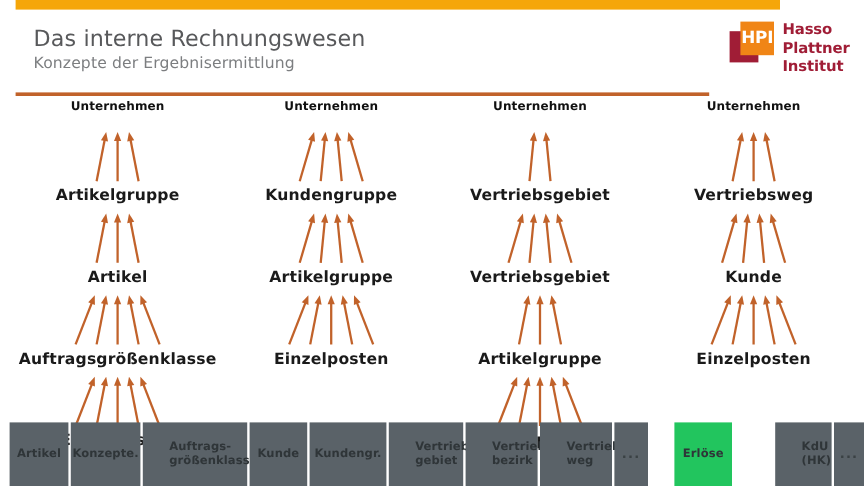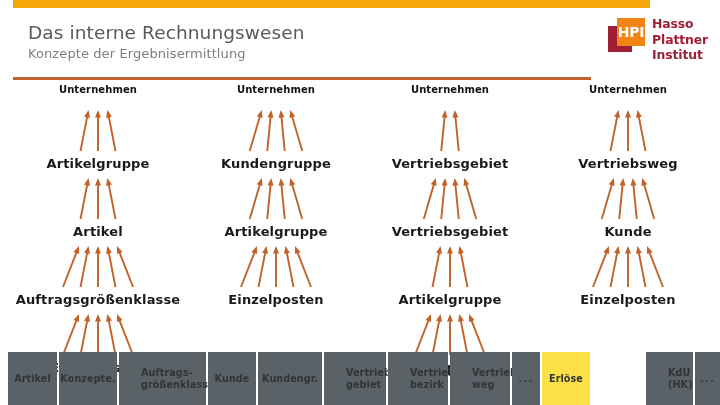--- a/index.html
+++ b/index.html
@@ -332,21 +332,21 @@
         <span class="txt">Vertriebs-
 bezirk</span>
       </div>
       <div class="chip" style="left: 450px; width: 60px; background: rgb(90, 98, 104);">
         <span class="txt">Vertriebs-
 weg</span>
       </div>
       <div class="chip center dots" style="left: 512px; width: 28px; background: rgb(90, 98, 104);">
         <span class="txt">...</span>
       </div>
-      <div class="chip center" style="left: 542px; width: 48px; background: #fde047;">
+      <div class="chip center" style="left: 562px; width: 48px; background: #22c55e;">
         <span class="txt">Erlöse</span>
       </div>
       <div class="chip" style="left: 646px; width: 47px; background: rgb(90, 98, 104);">
         <span class="txt">KdU
 (HK)</span>
       </div>
       <div class="chip center dots" style="left: 695px; width: 25px; background: rgb(90, 98, 104);">
         <span class="txt">...</span>
       </div>
     </div>

